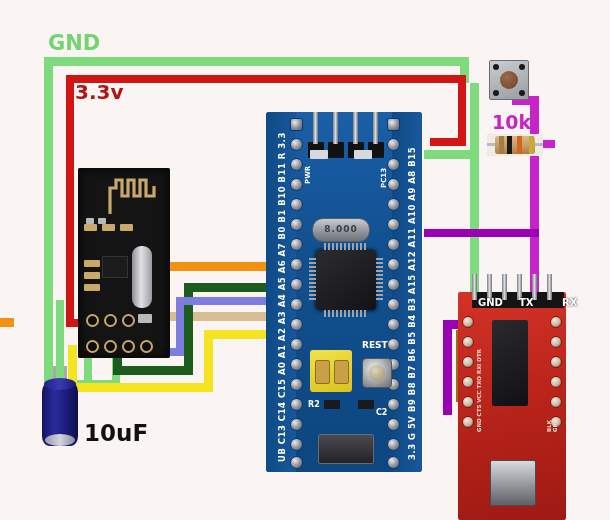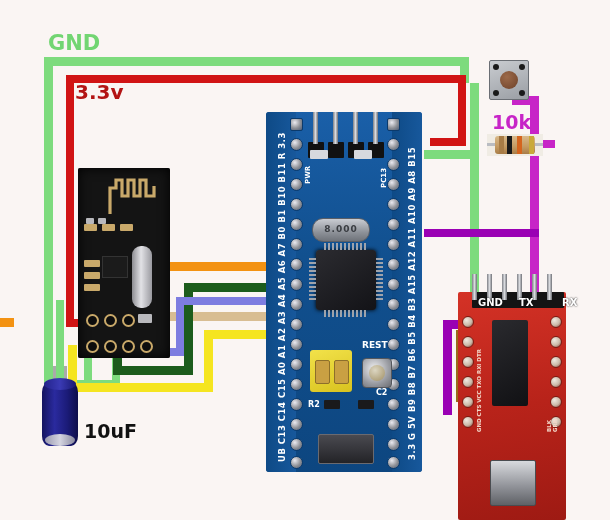--- a/index.html
+++ b/index.html
@@ -8,21 +8,21 @@
     background:#faf5f3;
     font-family:"DejaVu Sans","Liberation Sans",sans-serif;
     overflow:hidden;
     position:relative;
   }
   #stage{position:absolute;left:0;top:0;width:610px;height:520px;}
   .lbl{position:absolute;font-weight:bold;white-space:nowrap;line-height:1;}
   #gnd-label{left:48px;top:33px;font-size:21px;color:#72d572;}
   #v33-label{left:75px;top:82px;font-size:20px;color:#b31414;}
   #r10k-label{left:492px;top:113px;font-size:19px;color:#c724c7;}
-  #cap-label{left:84px;top:422px;font-size:19px;color:#111;}
+  #cap-label{left:84px;top:422px;font-size:23px;color:#111;}
 
   
   .w{position:absolute;}
 
   
   #nrf{position:absolute;left:78px;top:168px;width:92px;height:190px;
        background:#141414;border-radius:2px;
        box-shadow:inset 0 0 12px #000;}
   #nrf .ant{position:absolute;left:30px;top:8px;width:52px;height:40px;}
   .pad{position:absolute;background:#c9a96a;border-radius:1px;}
@@ -293,21 +293,21 @@
     </div>
 
     <div id="reset">
       <div class="dome"></div>
     </div>
     <div class="silk" style="left:96px;top:228px;font-size:9px;">REST</div>
 
     <div class="silk" style="left:42px;top:288px;font-size:8px;">R2</div>
     <div class="smdblk" style="left:58px;top:288px;width:16px;height:9px;"></div>
     <div class="smdblk" style="left:92px;top:288px;width:16px;height:9px;"></div>
-    <div class="silk" style="left:110px;top:276px;font-size:8px;">C2</div>
+    <div class="silk" style="left:110px;top:296px;font-size:8px;">C2</div>
 
     <div id="usbmicro"></div>
   </div>
 
   <div id="btn">
     <div class="dome"></div>
     <div class="leg" style="left:3px;top:3px;"></div>
     <div class="leg" style="left:29px;top:3px;"></div>
     <div class="leg" style="left:3px;top:29px;"></div>
     <div class="leg" style="left:29px;top:29px;"></div>

